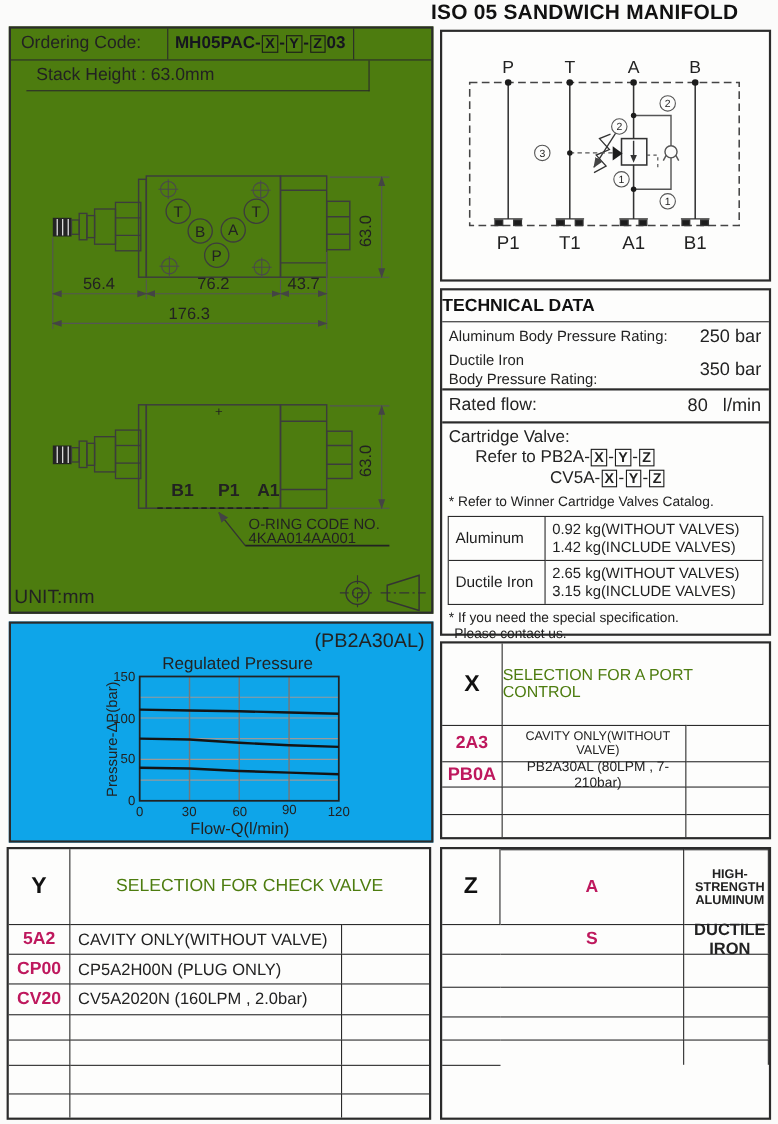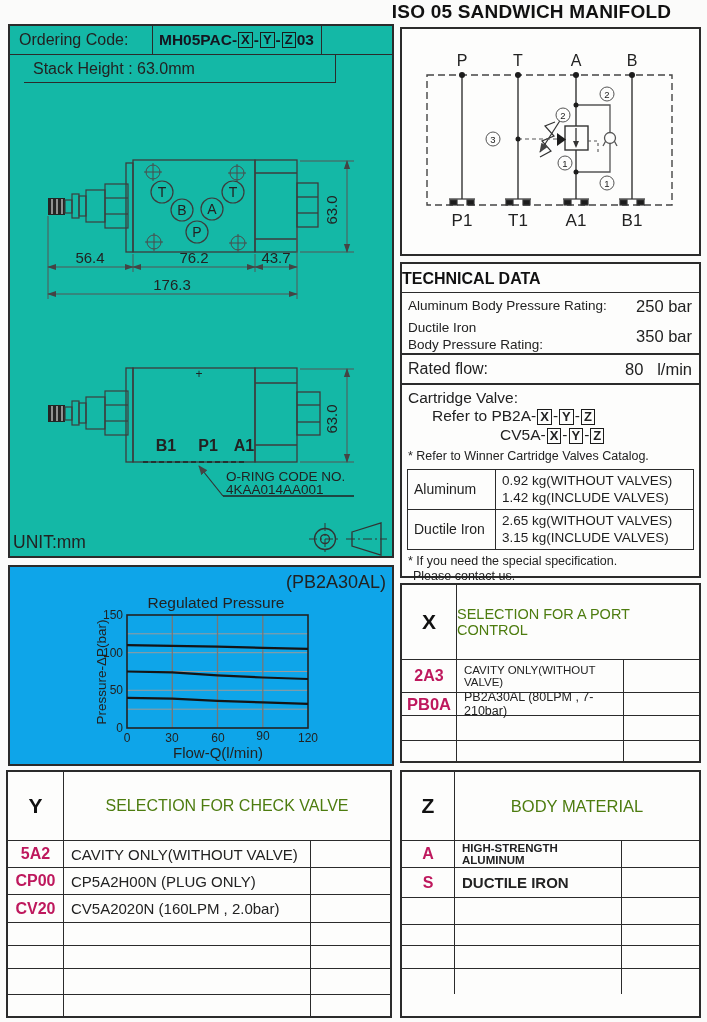--- a/index.html
+++ b/index.html
@@ -7,21 +7,21 @@
   body {
     position: relative;
     background: #fbfbfa;
     font-family: "Liberation Sans", sans-serif;
     color: #1e1e1e;
     overflow: hidden;
   }
   .abs { position: absolute; }
 
   
-  #drawing-box { left:8px; top:24px; width:386px; height:534px; border:2px solid #2b2b2b; background:#14b8a6; }
+  #drawing-box { left:8px; top:24px; width:386px; height:534px; border:2px solid #2b2b2b; background:#4d7c0f; }
   .oc-row1 { position:absolute; left:0; top:0; width:100%; height:29px; border-bottom:1.5px solid #2b2b2b; display:flex; }
   .oc-label { width:143px; border-right:1.5px solid #2b2b2b; font-size:16px; display:flex; align-items:center; padding-left:9px; color:#222; }
   .oc-code  { width:169px; border-right:1.5px solid #2b2b2b; font-size:15.5px; font-weight:bold; display:flex; align-items:center; padding-left:6px; color:#15151f; }
   .oc-row2 { position:absolute; left:0; top:29px; width:312px; height:28px; border-right:1.5px solid #2b2b2b; border-bottom:1.5px solid #2b2b2b; font-size:16px; display:flex; align-items:center; padding-left:9px; color:#222;margin-left:14px; }
   .boxed { display:inline-block; border:1.5px solid #1a1a1a; padding:0 2px; margin:0 1px; line-height:14px; font-size:13px; font-weight:bold; }
 
   
   #main-title { left:376px; top:1px; width:311px; height:24px; font-size:19px; font-weight:bold; text-align:center; color:#111; letter-spacing:0.2px; }
   #schematic-box { left:400px; top:27px; width:301px; height:229px; border:2px solid #2b2b2b; background:#fdfdfc; }
   #tech-box { left:400px; top:262px; width:301px; height:316px; border:2px solid #2b2b2b; background:#fdfdfc; }
@@ -45,21 +45,21 @@
   #chart-box { left:8px; top:565px; width:386px; height:201px; border:2px solid #2b2b2b; background:#0ea5e9; }
 
   
   .sel-table { border:2px solid #2b2b2b; display:grid; background:#fdfdfc; }
   #table-x { left:400px; top:583px; width:301px; height:180px; grid-template-columns:55px 1fr 75px; grid-template-rows:74px 33px 23px 25px 1fr; }
   #table-y { left:6px;   top:770px; width:386px; height:248px; grid-template-columns:56px 1fr 79px; grid-template-rows:68px 27px 27px 28px 23px 23px 26px 1fr; }
   #table-z { left:400px; top:770px; width:301px; height:248px; grid-template-columns:53px 1fr 77px; grid-template-rows:68px 27px 30px 27px 21px 23px 26px 1fr; }
   .hk { border-right:1.4px solid #2b2b2b; display:flex; align-items:center; justify-content:center; font-weight:bold; font-size:21px; color:#111; }
   .hd { grid-column:2 / 4; display:flex; align-items:center; justify-content:center; font-weight:normal; color:#4d7c0f; }
   .ck { border-right:1.4px solid #2b2b2b; border-top:1.4px solid #2b2b2b; display:flex; align-items:center; justify-content:center; font-weight:bold; color:#be185d; }
-  .cd { border-right:1.4px solid #2b2b2b; border-top:1.4px solid #2b2b2b; display:flex; align-items:center; padding-left:7px; color:#222; }
+  .cd { border-right:1.4px solid #2b2b2b; border-top:1.4px solid #2b2b2b; display:flex; align-items:center; padding-left:7px; color:#222;text-align:center; }
   .ce { border-top:1.4px solid #2b2b2b; }
   .f16 { font-size:16px; } .f15 { font-size:15px; } .f12 { font-size:12.5px; }
   .f11b { font-size:11.5px; font-weight:bold; } .f15b { font-size:15px; font-weight:bold; }
   svg text { fill:#222; }
 </style>
 </head>
 <body>
 
 <div id="main-title" class="abs">ISO 05 SANDWICH MANIFOLD</div>
 
@@ -423,21 +423,20 @@
   <div class="ck"></div>
     <div class="cd"></div>
     <div class="ce"></div>
   <div class="ck"></div>
     <div class="cd"></div>
     <div class="ce"></div>
 </div>
 
 <div id="table-z" class="abs sel-table">
   <div class="hk">Z</div>
-  <div class="hd" style="font-size:16.5px">BODY MATERIAL</div>
   <div class="ck f16">A</div>
   <div class="cd f11b">HIGH-STRENGTH ALUMINUM</div>
   <div class="ce"></div>
   <div class="ck f16">S</div>
   <div class="cd f15b">DUCTILE IRON</div>
   <div class="ce"></div>
   <div class="ck"></div>
     <div class="cd"></div>
     <div class="ce"></div>
   <div class="ck"></div>

